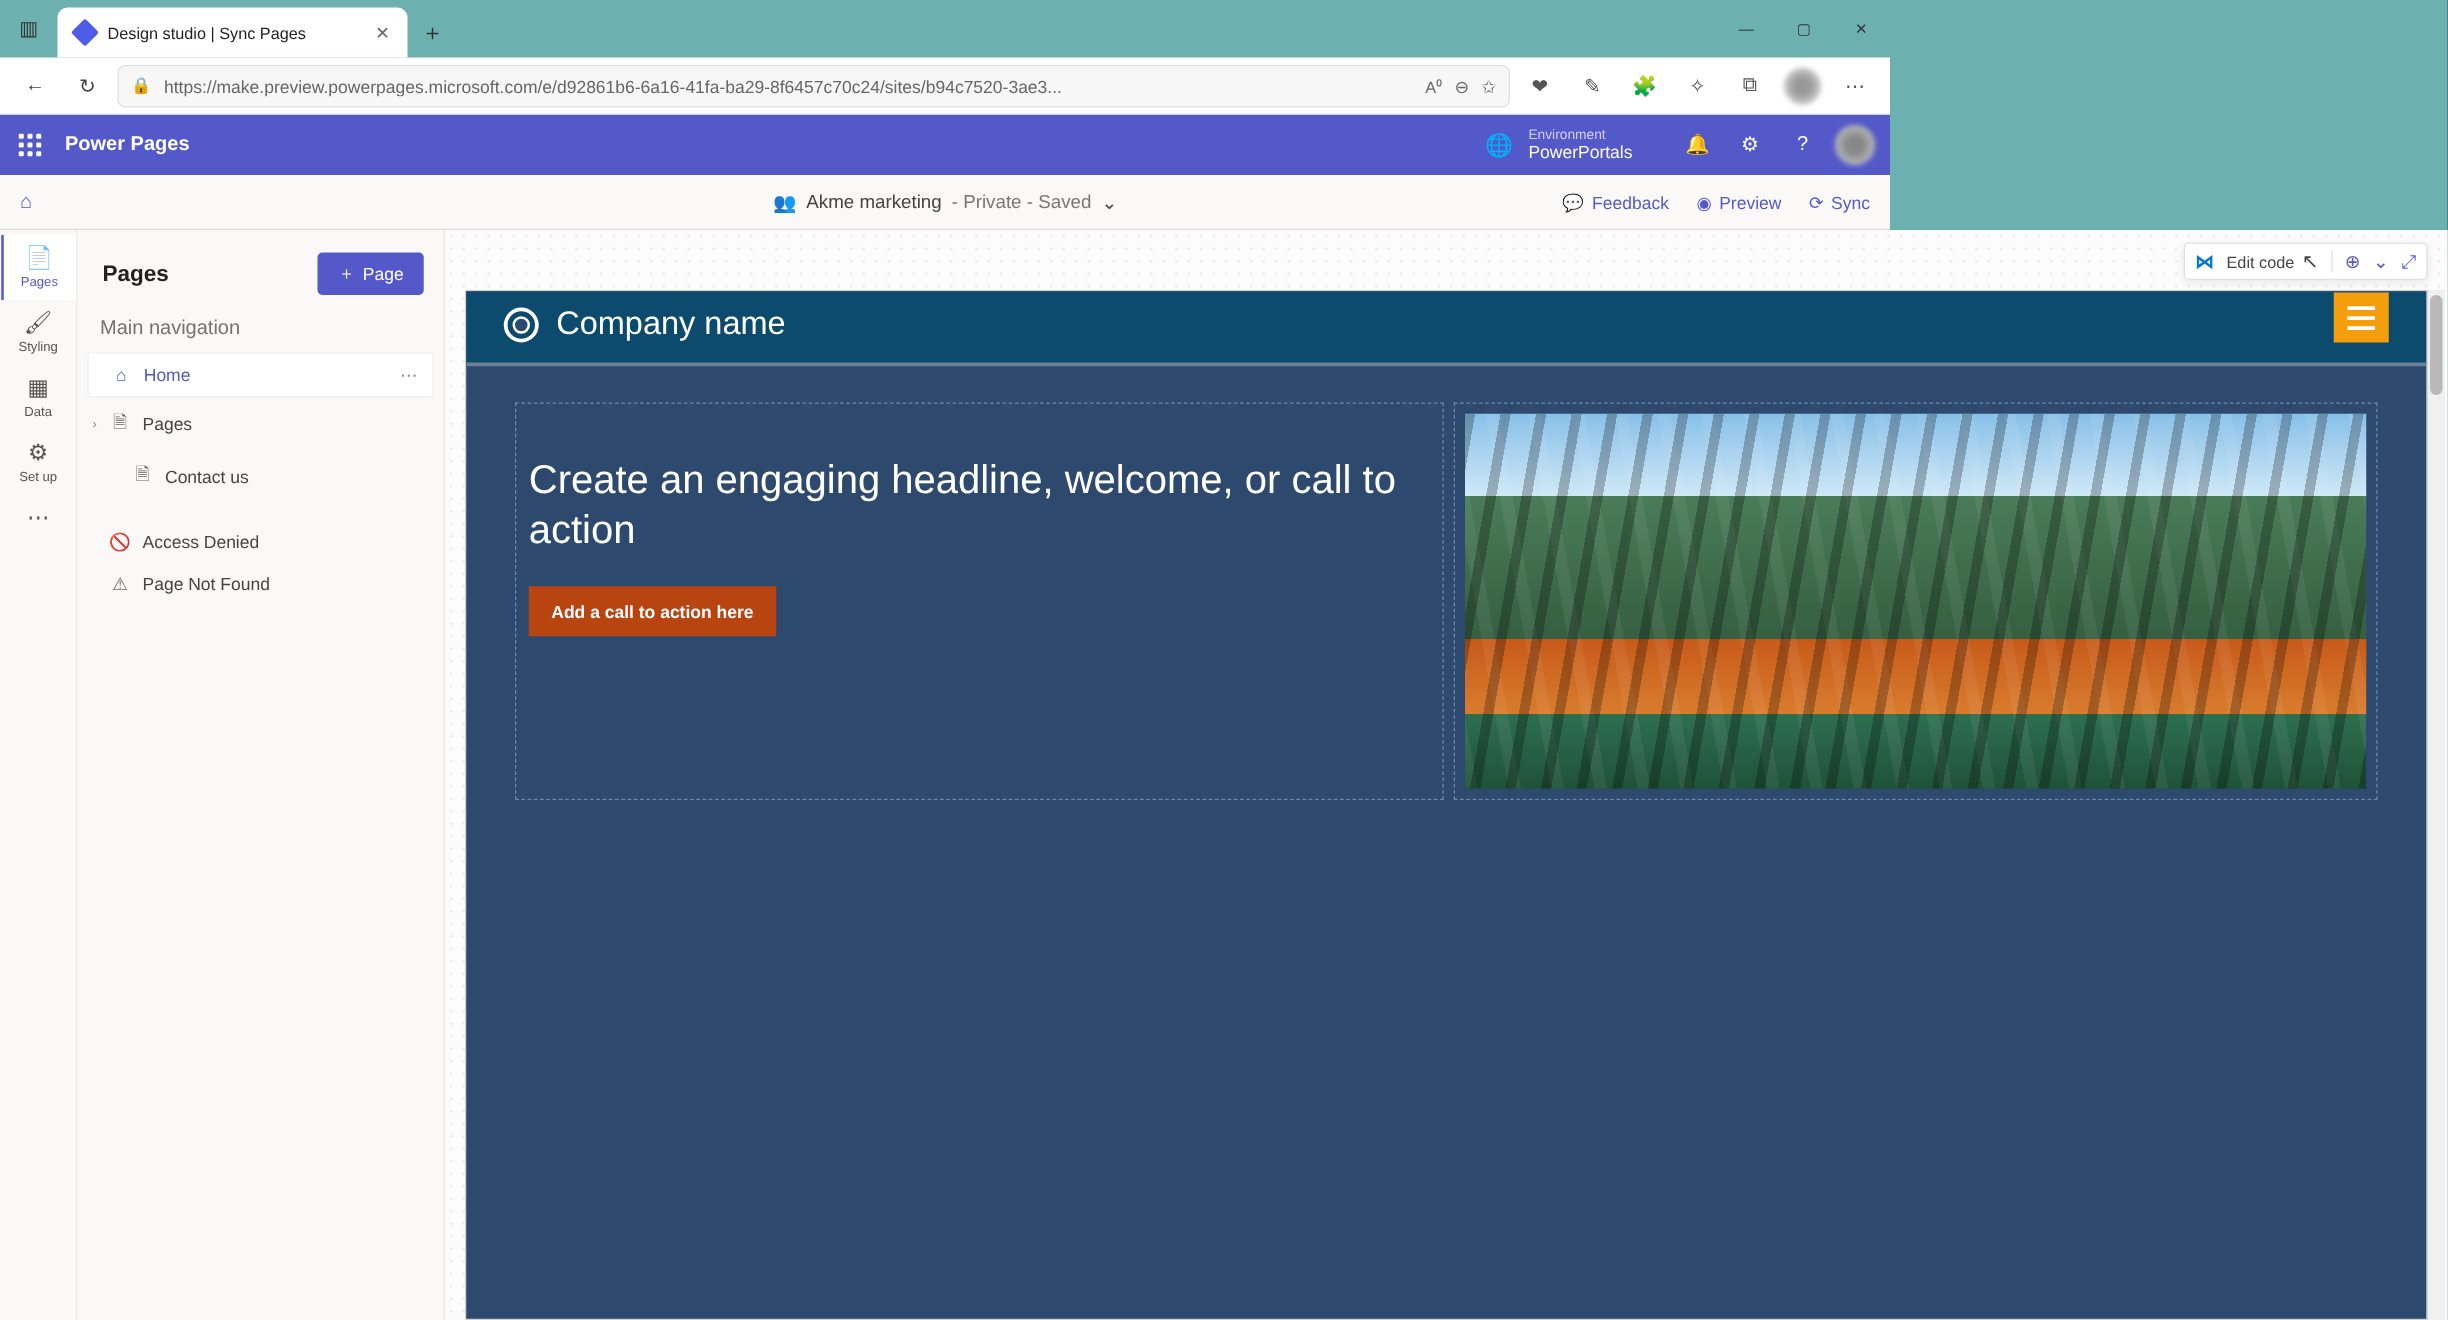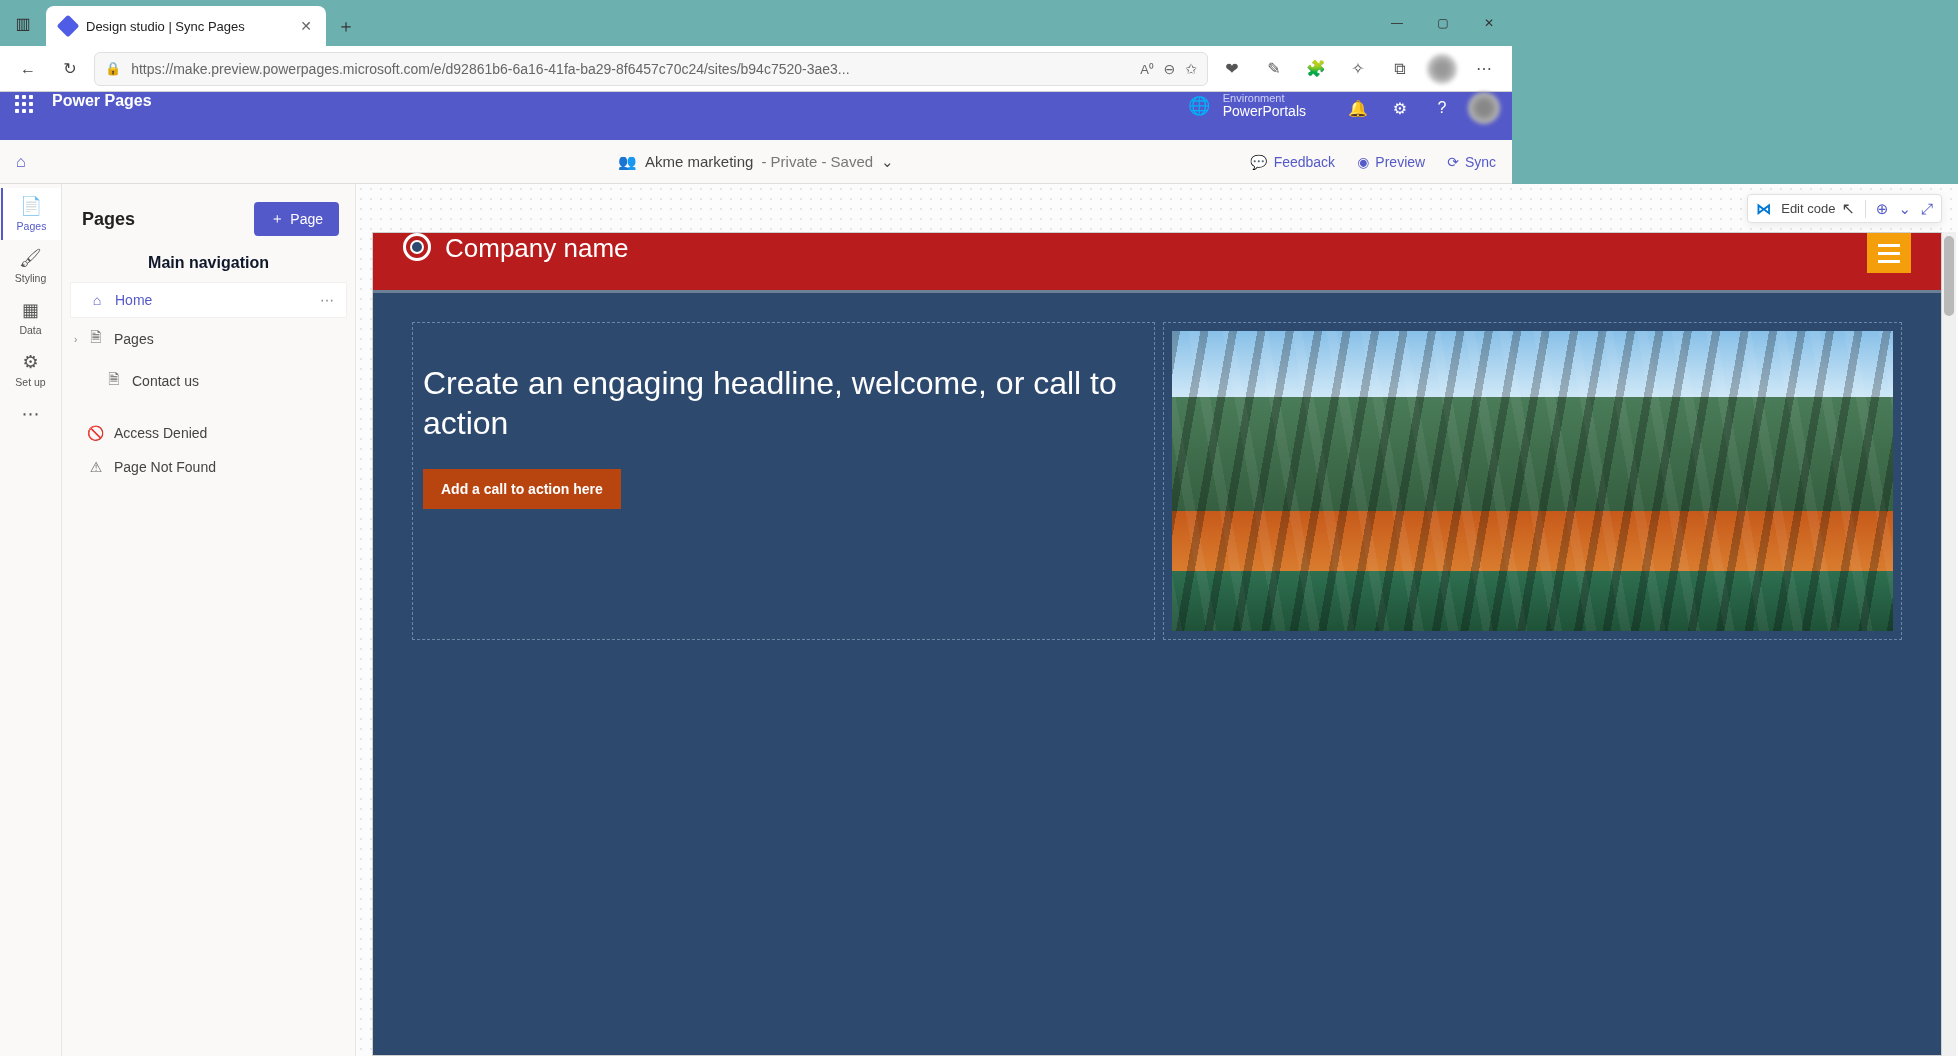--- a/index.html
+++ b/index.html
@@ -18,21 +18,21 @@
 
   .addrbar { height: 46px; background:#fff; display:flex; align-items:center; padding: 0 10px; gap:6px; border-bottom:1px solid #d0d0d0; }
   .addrbar .nav { width:36px;height:36px;display:flex;align-items:center;justify-content:center;color:#444; }
   .urlbox { flex:1; height:34px; background:#f7f7f7; border:1px solid #e0e0e0; border-radius:6px; display:flex; align-items:center; padding:0 10px; gap:10px; color:#666; font-size:14px; overflow:hidden; }
   .urlbox .lock { font-size:13px; }
   .urlbox .url { flex:1; white-space:nowrap; overflow:hidden; text-overflow:ellipsis; }
   .addrbar .ricon { width:36px;height:36px;display:flex;align-items:center;justify-content:center;color:#555;font-size:16px; }
   .avatar-blur { width:30px;height:30px;border-radius:50%;background:radial-gradient(circle,#999 30%,#ccc 70%);filter:blur(2px); }
 
   
-  .appheader { height: 48px; background:#5459c9; color:#fff; display:flex; align-items:flex-start; padding:0 12px; gap:16px; }
+  .appheader { height: 48px; background:#5459c9; color:#fff; display:flex; align-items:center; padding:0 12px; gap:16px; }
   .waffle { width:24px;height:24px;display:grid;grid-template-columns:repeat(3,4px);grid-template-rows:repeat(3,4px);gap:3px;place-content:center; }
   .waffle span { background:#fff;border-radius:1px; }
   .brand { font-size:16px; font-weight:600; }
   .env { margin-left:auto; display:flex; align-items:center; gap:12px; }
   .env .globe { font-size:18px;color:#e0e0ff; }
   .env-block { display:flex;flex-direction:column;line-height:1.1; }
   .env-block .lbl { font-size:11px;color:#d0d2f5; }
   .env-block .val { font-size:14px;color:#fff; }
   .hicons { display:flex; gap:10px; margin-left:20px; align-items:center; }
   .hicons div { width:32px;height:32px;display:flex;align-items:center;justify-content:center;font-size:16px;color:#fff; }
@@ -51,39 +51,39 @@
 
   .leftrail { width:62px; background:#faf9f8; border-right:1px solid #e8e6e4; display:flex; flex-direction:column; align-items:center; padding-top:4px; }
   .leftrail .ritem { width:60px; padding:8px 0; display:flex;flex-direction:column;align-items:center;justify-content:center;gap:4px;font-size:10.5px;color:#555;cursor:pointer; }
   .leftrail .ritem.active { color:#5459c9; border-left:2px solid #5459c9; background:#fff; }
   .leftrail .ritem svg,.leftrail .ritem .gl { width:20px;height:20px;font-size:18px;display:flex;align-items:center;justify-content:center; }
 
   .sidepanel { width:294px; background:#faf9f8; border-right:1px solid #e8e6e4; padding:0; overflow:auto; }
   .sp-head { display:flex;align-items:center;justify-content:space-between;padding:18px 16px 14px 20px; }
   .sp-head h2 { font-size:18px;font-weight:700;color:#222; }
   .addpage { background:#5459c9;color:#fff;border:none;border-radius:4px;padding:8px 16px;font-size:14px;display:flex;align-items:center;gap:6px;cursor:pointer; }
-  .sect { padding: 4px 18px 10px; font-size:16px; font-weight:700; color:#0f172a;text-align:center; }
+  .sect { padding: 4px 18px 10px; font-size:16px; font-weight:400; color:#737373; }
   .tree { padding: 0 8px 14px; }
   .tree .row { display:flex;align-items:center;gap:10px;padding:9px 10px 9px 18px;font-size:14px;color:#444;border-radius:2px; position:relative; }
   .tree .row.active { background:#fff;color:#5459c9;border:1px solid #f0f0f0; }
   .tree .row .chev{ position:absolute;left:4px;font-size:10px;color:#888; }
   .tree .row .more{ margin-left:auto;color:#888;letter-spacing:2px; }
   .tree .row .ic{ width:16px;display:flex;justify-content:center;font-size:14px;color:#666; }
   .tree .row.active .ic{color:#5459c9;}
   .sect2 { padding: 14px 18px 8px;font-size:16px;font-weight:600;color:#333; }
 
   .canvaswrap { flex:1; background: radial-gradient(circle, #e6e6ea 1px, transparent 1px); background-size:10px 10px; background-color:#fcfcfd; position:relative; padding:20px 16px; overflow:hidden; }
   .canvas-toolbar { position:absolute; top:10px; right:16px; background:#fff; border:1px solid #e0e0e0; border-radius:4px; box-shadow:0 2px 8px rgba(0,0,0,0.08); display:flex; align-items:center; padding:4px 8px; gap:10px; font-size:13px; color:#444; }
   .canvas-toolbar .vsicon{ color:#0078d4;font-weight:bold;font-size:15px; }
   .canvas-toolbar .cur{ font-size:16px; }
   .canvas-toolbar .sep{width:1px;height:18px;background:#ddd;}
   .canvas-toolbar .exp{color:#5459c9;font-size:15px;}
 
   .site { position:absolute; top:48px; left:16px; right:16px; bottom:0; background:#2d496e; border:1px solid #d0d0d0; overflow:hidden; }
-  .site-header { height:60px; background:#b91c1c; display:flex; align-items:flex-start; padding:0 30px; border-bottom:3px solid #6b8096; }
+  .site-header { height:60px; background:#0c4a6e; display:flex; align-items:flex-end; padding:16px 30px; border-bottom:3px solid #6b8096; }
   .site-logo { width:28px;height:28px;border:3px solid #fff;border-radius:50%;margin-right:14px;position:relative; }
   .site-logo::after{content:"";position:absolute;inset:4px;border-radius:50%;background:#2d496e;border:2px solid #fff;}
   .site-name { color:#fff;font-size:26px;font-weight:400; }
   .hamburger { margin-left:auto;width:44px;height:40px;background:#f59e0b;display:flex;flex-direction:column;align-items:center;justify-content:center;gap:5px; }
   .hamburger span{width:22px;height:3px;background:#fff;}
 
   .hero { display:flex; padding:30px 40px 0; gap:10px; position:relative; }
   .hero-left { flex:1; padding:40px 10px; outline:1px dashed #6c87a5; }
   .hero-left h1 { color:#fff; font-size:32px; line-height:1.25; font-weight:400; }
   .cta { margin-top:26px; background:#b8440f; color:#fff; border:none; padding:12px 18px; font-size:14px; font-weight:600; }

